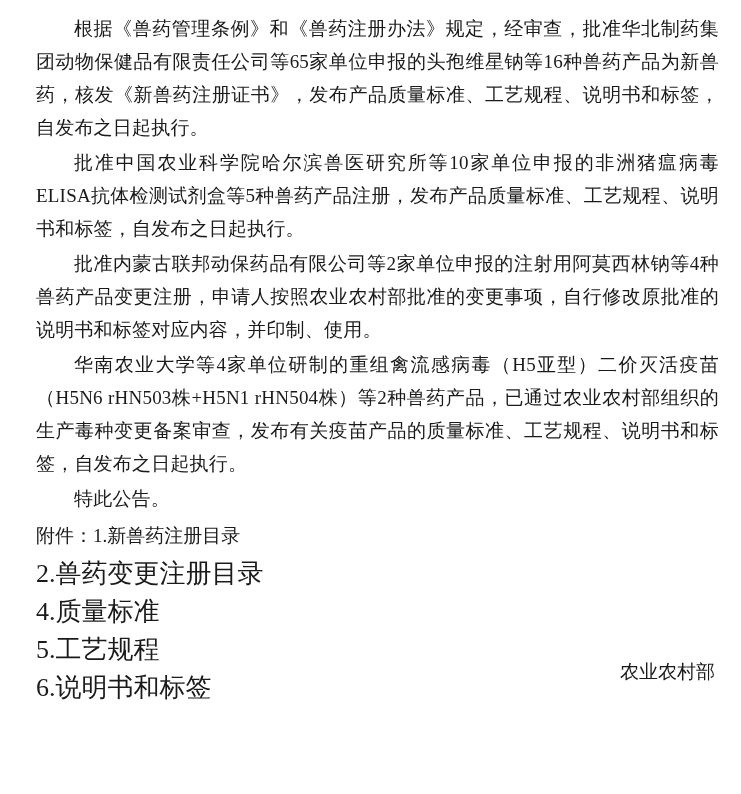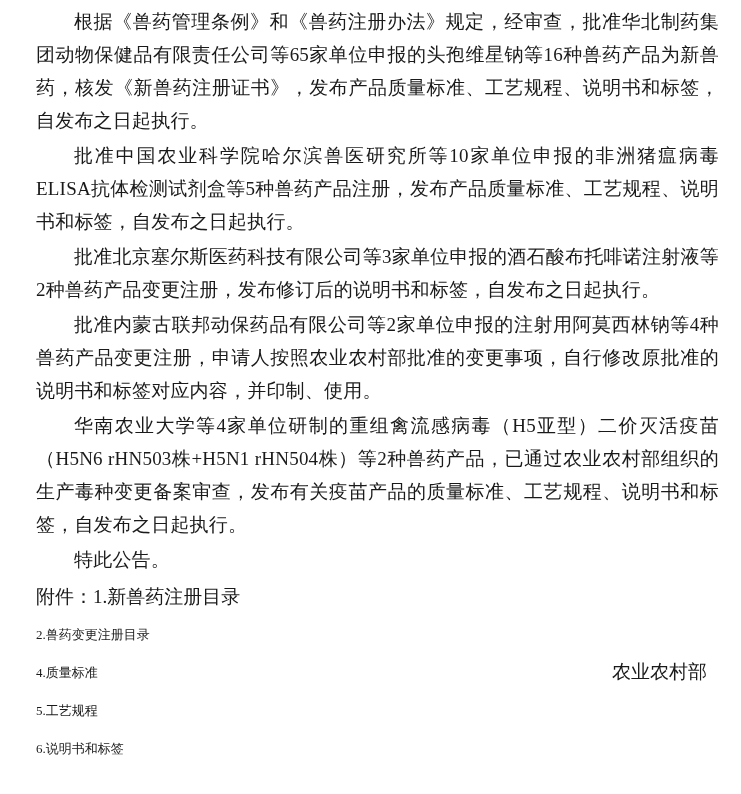--- a/index.html
+++ b/index.html
@@ -11,63 +11,62 @@
     width: 741px;
     height: 794px;
     font-family: "Liberation Serif", "DejaVu Serif", serif;
     color: #1a1a1a;
     overflow: hidden;
   }
   .page {
     width: 741px;
     height: 705px;
     box-sizing: border-box;
-    padding: 5px 22px 10px 36px;
+    padding: 12px 22px 10px 36px;
     position: relative;
   }
   .para {
     font-size: 19px;
     line-height: 33px;
     text-align: justify;
     text-justify: inter-ideograph;
     margin: 0 0 2px 0;
     text-indent: 2em;
     letter-spacing: 0.2px;
   }
   .attach-head {
     font-size: 19px;
     line-height: 38px;
     margin: 0 0 0 0;
     text-indent: 0;
   }
   .attach-item {
-    font-size: 13px;
+    font-size: 26px;
     line-height: 38px;
     margin: 0;
     text-indent: 0;
   }
   .signature {
     position: absolute;
-    right: 34px;
+    right: 26px;
     bottom: 18px;
     text-align: right;
   }
   .signature div {
     font-size: 19px;
     line-height: 30px;
   }
 </style>
 </head>
 <body>
 
 <div class="page">
 
   <p class="para">根据《兽药管理条例》和《兽药注册办法》规定，经审查，批准华北制药集团动物保健品有限责任公司等65家单位申报的头孢维星钠等16种兽药产品为新兽药，核发《新兽药注册证书》，发布产品质量标准、工艺规程、说明书和标签，自发布之日起执行。</p>
   <p class="para">批准中国农业科学院哈尔滨兽医研究所等10家单位申报的非洲猪瘟病毒ELISA抗体检测试剂盒等5种兽药产品注册，发布产品质量标准、工艺规程、说明书和标签，自发布之日起执行。</p>
-  <p class="para">批准北京塞尔斯医药科技有限公司等3家单位申报的酒石酸布托啡诺注射液等2种兽药产品变更注册，发布修订后的说明书和标签，自发布之日起执行。</p>
   <p class="para">批准内蒙古联邦动保药品有限公司等2家单位申报的注射用阿莫西林钠等4种兽药产品变更注册，申请人按照农业农村部批准的变更事项，自行修改原批准的说明书和标签对应内容，并印制、使用。</p>
   <p class="para">华南农业大学等4家单位研制的重组禽流感病毒（H5亚型）二价灭活疫苗（H5N6 rHN503株+H5N1 rHN504株）等2种兽药产品，已通过农业农村部组织的生产毒种变更备案审查，发布有关疫苗产品的质量标准、工艺规程、说明书和标签，自发布之日起执行。</p>
   <p class="para">特此公告。</p>
 
   <p class="attach-head">附件：1.新兽药注册目录</p>
   <p class="attach-item">2.兽药变更注册目录</p>
   <p class="attach-item">4.质量标准</p>
   <p class="attach-item">5.工艺规程</p>
   <p class="attach-item">6.说明书和标签</p>
 

